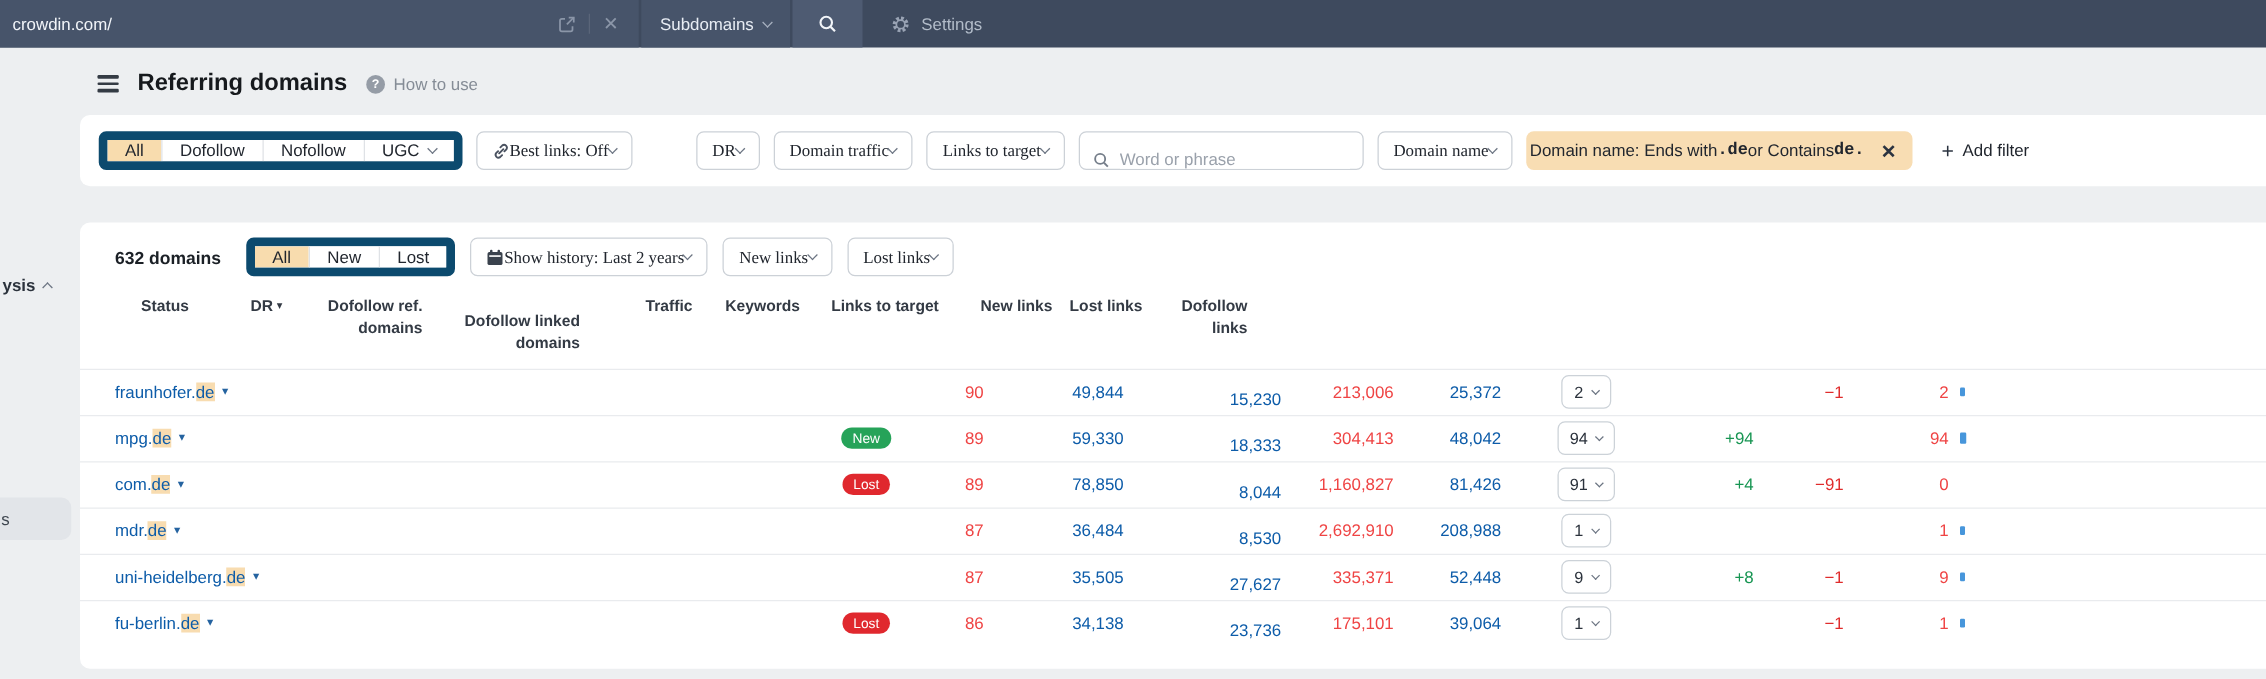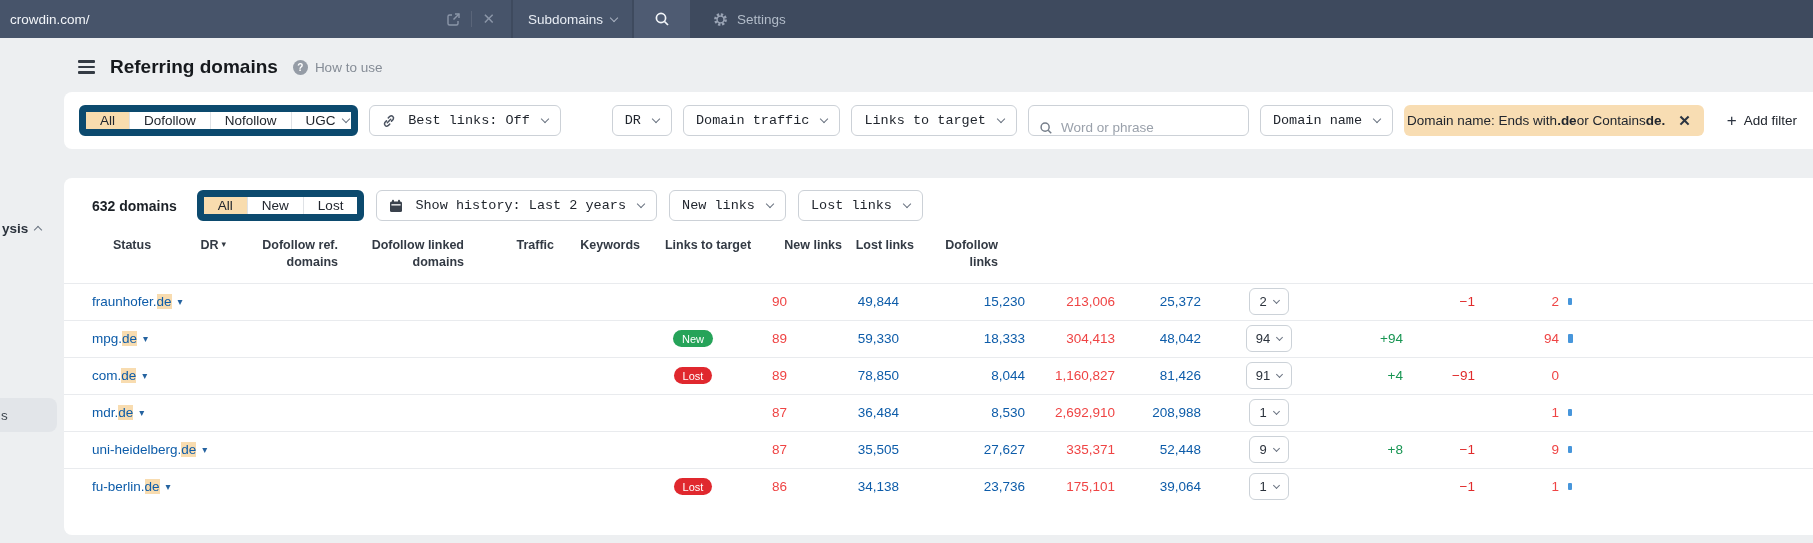--- a/index.html
+++ b/index.html
@@ -49,31 +49,31 @@
   .table-card { margin-top:29px; height:357px; padding-top:12px; }
 
   
   .filter-row { display:flex; align-items:center; gap:11px; }
   .seg-group { display:inline-flex; border:7px solid #0c4a6e; border-radius:6px; overflow:hidden;
     background:#fff; height:31px; }
   .seg { display:flex; align-items:center; gap:7px; padding:0 14px; font-size:13.5px; color:#21262e;
     border:none; background:#fff; cursor:pointer; border-left:1px solid #dfe2e6; font-family:inherit; }
   .seg:first-child { border-left:none; }
   .seg.active { background:#f8dcae; }
-  .btn { display:inline-flex; align-items:center; gap:12px; height:31px; padding:0 12px;
+  .btn { display:inline-flex; align-items:center; gap:0; height:31px; padding:0 12px;
     border:1px solid #ccd1d7; border-radius:6px; background:#fff; font-size:13.5px; color:#21262e;
-    cursor:pointer; font-family:Liberation Mono, monospace; white-space:nowrap; }
+    cursor:pointer; font-family:Liberation Serif, serif; white-space:nowrap; }
   .btn-gap { margin-left:40px; }
   .search-box { display:flex; align-items:flex-end; gap:8px; height:31px; width:228px;
     border:1px solid #ccd1d7; border-radius:6px; background:#fff; padding:0 10px; }
   .search-box input { border:none; outline:none; flex:1; font-size:13.5px; font-family:inherit; color:#21262e; }
   .search-box input::placeholder { color:#9aa1ab; }
   .chip { display:inline-flex; align-items:center; height:31px; background:#f8ddb3; border-radius:6px;
     padding-left:3px; font-size:13.5px; color:#21262e; white-space:nowrap; }
-  .chip b { font-weight:700; }
+  .chip b { font-weight:700;font-family:Liberation Mono, monospace; }
   .chip-x { padding:0 13px; height:100%; display:flex; align-items:center; font-size:15px;
     font-weight:600; color:#2b3340; cursor:pointer; background:transparent; border:none; }
   .add-filter { display:inline-flex; align-items:center; gap:7px; font-size:13.5px; color:#21262e;
     cursor:pointer; margin-left:12px; white-space:nowrap; }
   .plus { font-size:17px; font-weight:400; color:#2b3340; line-height:1; }
 
   
   .tbl-toolbar { display:flex; align-items:center; gap:12px; padding-left:28px; height:31px; }
   .count { font-size:14px; font-weight:700; color:#1b2026; margin-right:8px; }
 
@@ -81,21 +81,21 @@
   .thead, .tr { display:flex; padding:0 220px 0 28px; }
   .thead { margin-top:16px; padding-bottom:12px; }
   .th { font-size:12.5px; font-weight:700; color:#333a44; line-height:1.35; }
   .th span { white-space:pre-line; display:block; }
   .tr { border-top:1px solid #e9ebee; height:37px; align-items:center; }
   .td { font-size:13.5px; }
   .td-domain { flex:1; min-width:0; display:flex; align-items:center; }
   .td-status { width:80px; display:flex; justify-content:center; }
   .td-dr { width:54px; text-align:right; }
   .td-ref { width:112px; text-align:right; }
-  .td-linked { width:126px; text-align:right; }
+  .td-linked { width:126px; text-align:right;margin-top:12px; }
   .td-traffic { width:90px; text-align:right; }
   .td-kw { width:86px; text-align:right; }
   .td-ltt { width:136px; display:flex; justify-content:center; }
   .td-new { width:66px; text-align:right; }
   .td-lost { width:72px; text-align:right; }
   .td-dlinks { width:84px; text-align:right; }
   .td-bar { width:34px; display:flex; align-items:center; padding-left:9px; }
   .th.td-status { justify-content:center; }
   .th.td-dr { display:flex; justify-content:flex-end; align-items:flex-start; gap:3px; }
   .sort { font-size:9px; color:#333a44; margin-top:1px; }

